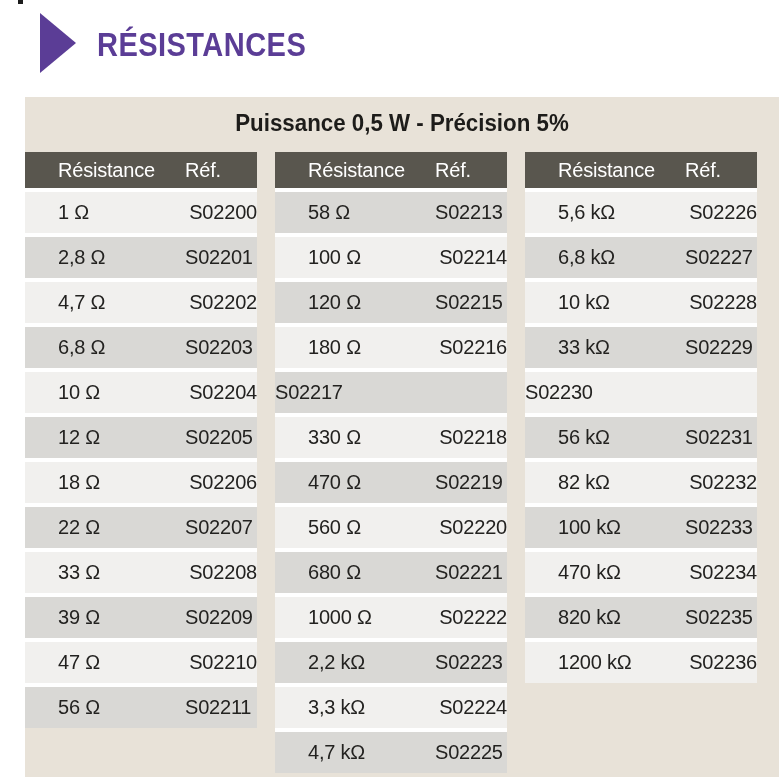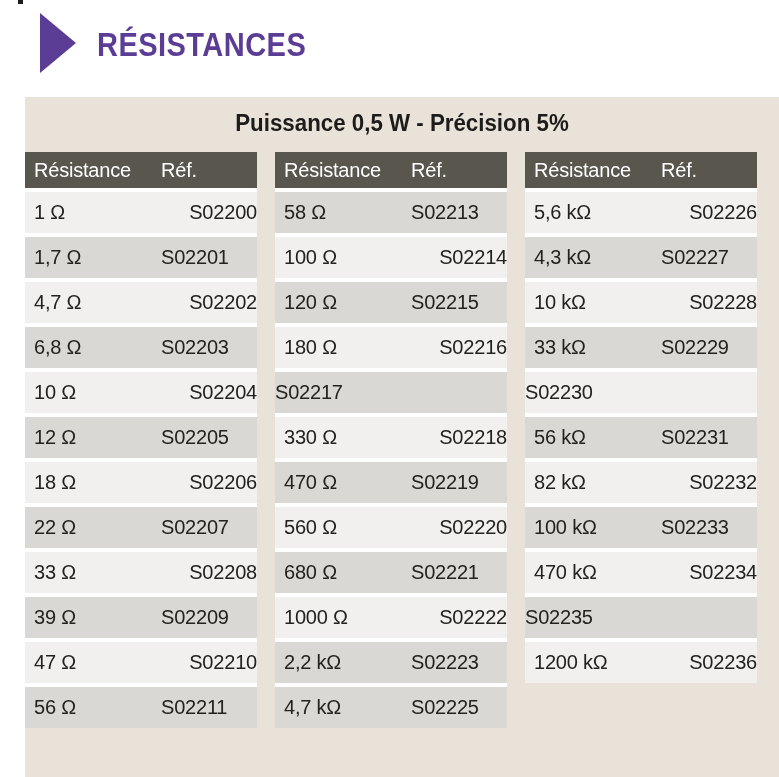--- a/index.html
+++ b/index.html
@@ -49,21 +49,21 @@
   .thead{
     height:36px;background:var(--hdr);color:#ffffff;
     display:flex;align-items:center;font-size:20px;
   }
   .trow{
     height:41px;display:flex;align-items:center;
     font-size:20px;color:#232220;flex:0 0 auto;
   }
   .trow.light{background:var(--rowlight);gap:45px;}
   .trow.dark{background:var(--rowdark);}
-  .col-res{padding-left:9px;width:136px;box-sizing:border-box;white-space:nowrap;letter-spacing:-0.2px;}
+  .col-res{padding-left:9px;width:136px;box-sizing:border-box;white-space:nowrap;letter-spacing:-0.2px;margin-left:24px;}
   .col-ref{flex:1;white-space:nowrap;letter-spacing:-0.2px;}
   :root{
     --purple:#5b3d96;
     --beige:#e8e2d8;
     --hdr:#59564e;
     --rowlight:#f1f0ee;
     --rowdark:#d9d8d5;
   }
 </style>
 </head>
@@ -84,21 +84,21 @@
     <section class="rtable">
       <div class="thead">
         <span class="col-res">Résistance</span>
         <span class="col-ref">Réf.</span>
       </div>
     <div class="trow light">
           <span class="col-res">1 Ω</span>
           <span class="col-ref">S02200</span>
         </div>
         <div class="trow dark">
-          <span class="col-res">1,7 Ω</span>
+          <span class="col-res">2,8 Ω</span>
           <span class="col-ref">S02201</span>
         </div>
         <div class="trow light">
           <span class="col-res">4,7 Ω</span>
           <span class="col-ref">S02202</span>
         </div>
         <div class="trow dark">
           <span class="col-res">6,8 Ω</span>
           <span class="col-ref">S02203</span>
         </div>
@@ -177,37 +177,41 @@
           <span class="col-ref">S02221</span>
         </div>
         <div class="trow light">
           <span class="col-res">1000 Ω</span>
           <span class="col-ref">S02222</span>
         </div>
         <div class="trow dark">
           <span class="col-res">2,2 kΩ</span>
           <span class="col-ref">S02223</span>
         </div>
+        <div class="trow light">
+          <span class="col-res">3,3 kΩ</span>
+          <span class="col-ref">S02224</span>
+        </div>
         <div class="trow dark">
           <span class="col-res">4,7 kΩ</span>
           <span class="col-ref">S02225</span>
         </div>
       </section>
 
     <section class="rtable">
       <div class="thead">
         <span class="col-res">Résistance</span>
         <span class="col-ref">Réf.</span>
       </div>
     <div class="trow light">
           <span class="col-res">5,6 kΩ</span>
           <span class="col-ref">S02226</span>
         </div>
         <div class="trow dark">
-          <span class="col-res">4,3 kΩ</span>
+          <span class="col-res">6,8 kΩ</span>
           <span class="col-ref">S02227</span>
         </div>
         <div class="trow light">
           <span class="col-res">10 kΩ</span>
           <span class="col-ref">S02228</span>
         </div>
         <div class="trow dark">
           <span class="col-res">33 kΩ</span>
           <span class="col-ref">S02229</span>
         </div>
@@ -224,20 +228,21 @@
         </div>
         <div class="trow dark">
           <span class="col-res">100 kΩ</span>
           <span class="col-ref">S02233</span>
         </div>
         <div class="trow light">
           <span class="col-res">470 kΩ</span>
           <span class="col-ref">S02234</span>
         </div>
         <div class="trow dark">
+          <span class="col-res">820 kΩ</span>
           <span class="col-ref">S02235</span>
         </div>
         <div class="trow light">
           <span class="col-res">1200 kΩ</span>
           <span class="col-ref">S02236</span>
         </div>
       </section>
 
   </div>
 </div>

